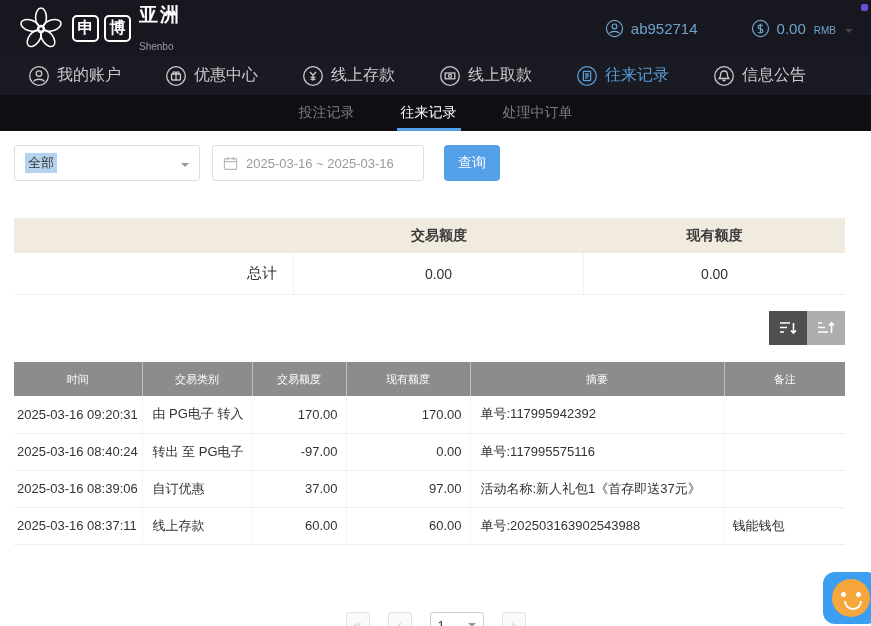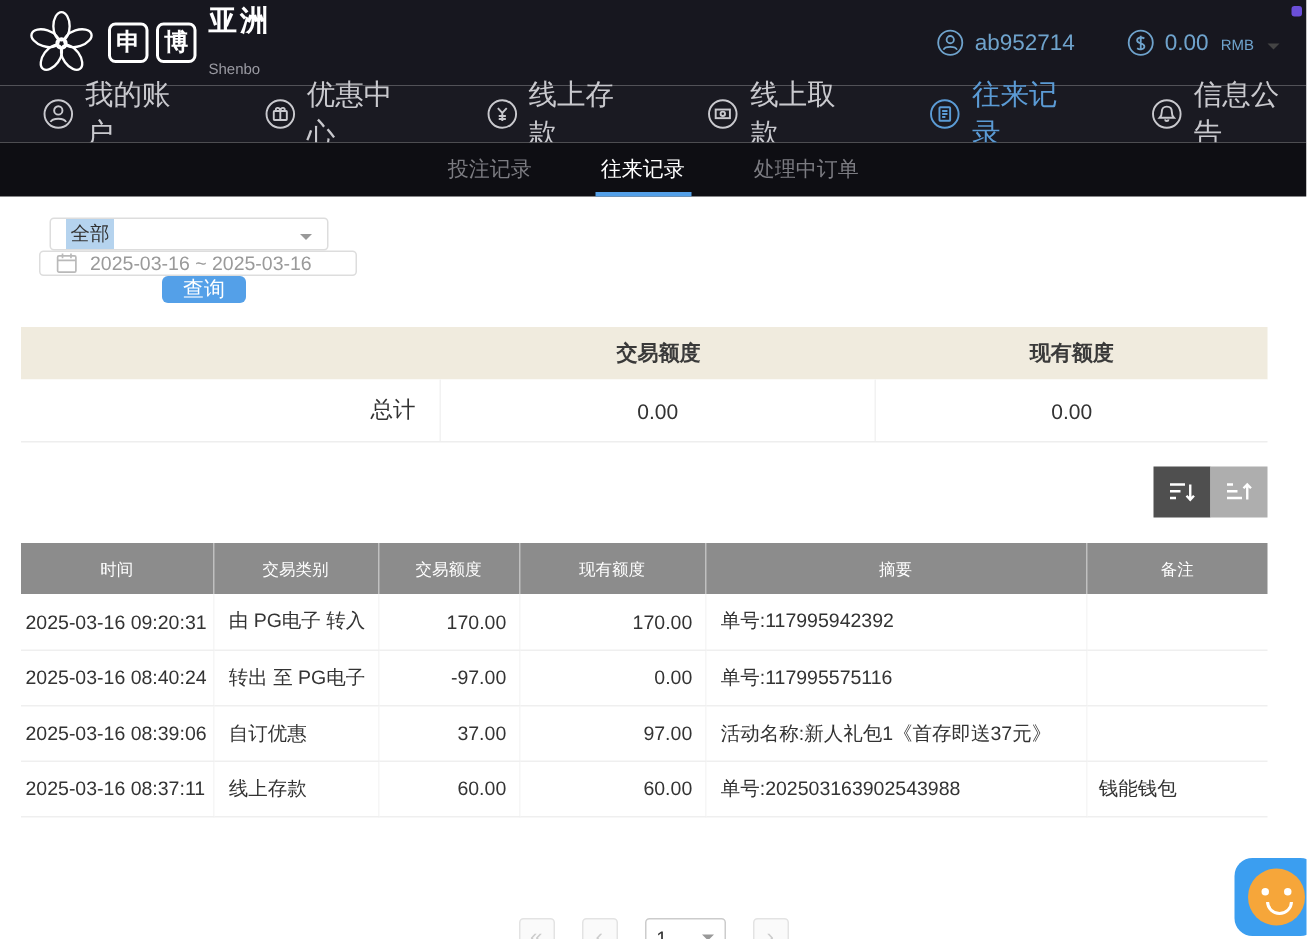--- a/index.html
+++ b/index.html
@@ -11,44 +11,44 @@
   .topbar { position:absolute; top:0; left:0; right:0; height:57px; background:#17171f;
             display:flex; align-items:center; justify-content:space-between; padding:0 18px; }
   .brand { display:flex; align-items:center; gap:8px; }
   .brand-flower { width:46px; height:46px; }
   .brand-boxes { display:flex; gap:5px; }
   .brand-box { width:27px; height:27px; border:2px solid #fff; border-radius:5px; color:#fff;
                font-size:16px; font-weight:bold; display:flex; align-items:center; justify-content:center; }
   .brand-text { display:flex; flex-direction:column; line-height:1; }
   .brand-cn { color:#fff; font-size:19px; font-weight:bold; letter-spacing:2px; }
   .brand-en { color:#9a9aa2; font-size:10px; margin-top:18px; }
-  .top-right { display:flex; align-items:flex-start; gap:34px; }
+  .top-right { display:flex; align-items:flex-start; gap:53px; }
   .acct, .bal { display:flex; align-items:center; gap:7px; color:#6fa3cc; font-size:15px; }
   .bal .cur { font-size:10px; margin-left:1px; margin-top:4px; }
   .caret-down { width:0; height:0; border-left:4px solid transparent; border-right:4px solid transparent;
                 border-top:4px solid #444; margin-left:2px; margin-top:4px; }
 
   
   .mainnav { position:absolute; top:57px; left:0; right:0; height:38px; background:#1a1a22;
              display:flex; align-items:center; gap:44px; padding-left:28px; }
-  .nav-item { display:flex; align-items:center; gap:7px; color:#c9c9ce; font-size:19px; cursor:pointer; }
+  .nav-item { display:flex; align-items:flex-start; gap:7px; color:#c9c9ce; font-size:16px; cursor:pointer; }
   .nav-item svg { display:block; }
   .nav-item.active { color:#5b9bd5; }
   .notif-dot { position:absolute; right:3px; top:4px; width:7px; height:7px; background:#6b4fd8; border-radius:2px; }
 
   
   .subnav { position:absolute; top:95px; left:0; right:0; height:36px; background:#0e0e13;
             display:flex; justify-content:center; gap:26px; }
   .subtab { display:flex; align-items:center; padding:0 10px; font-size:14px; color:#7c7c82;
             position:relative; cursor:pointer; }
   .subtab.active { color:#fff; }
   .subtab.active::after { content:""; position:absolute; left:6px; right:6px; bottom:0; height:3px; background:#54a0e8; }
 
   
-  .filters { position:absolute; top:145px; left:14px; height:36px; display:flex; align-items:center;flex-direction:column; }
+  .filters { position:absolute; top:145px; left:14px; height:36px; display:flex; align-items:center; }
   .select-box { width:186px; height:36px; border:1px solid #ddd; border-radius:3px; display:flex;
                 align-items:center; justify-content:space-between; padding:0 10px; font-size:13px; background:#fff; }
   .select-box .val { background:#b5d3ee; padding:1px 3px; }
   .date-box { margin-left:12px; width:212px; height:36px; border:1px solid #ddd; border-radius:3px;
               display:flex; align-items:center; gap:8px; padding:0 10px; font-size:13px; color:#9a9a9a; background:#fff; }
   .quick-group { display:flex; margin-left:10px; }
   .quick-btn { width:73px; height:36px; border:1px solid #ddd; background:#fff; color:#999;
                font-size:14px; display:flex; align-items:center; justify-content:center; margin-left:-1px; cursor:pointer; }
   .quick-btn.active { border:1px solid #54a0e8; color:#54a0e8; z-index:1; }
   .search-btn { margin-left:20px; width:56px; height:36px; background:#54a0e8; color:#fff; border:none;

